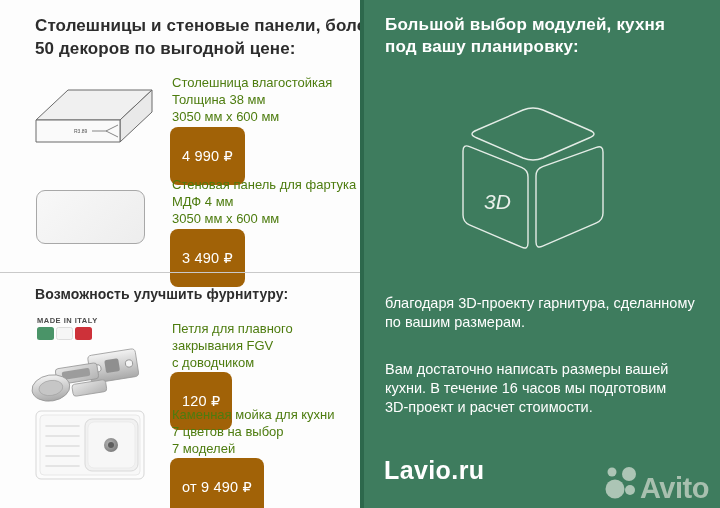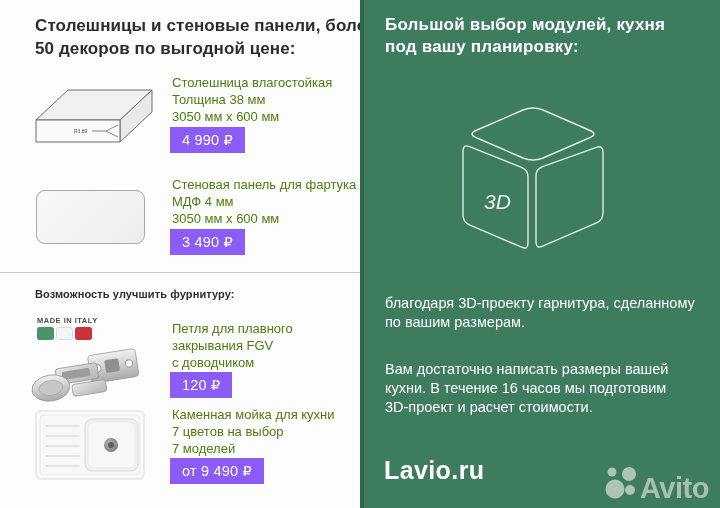--- a/index.html
+++ b/index.html
@@ -6,23 +6,23 @@
   .canvas{
     position:relative;width:720px;height:508px;overflow:hidden;
     font-family:"Liberation Sans","DejaVu Sans",sans-serif;
     background:#fdfdfd;
   }
   
   .left-panel{position:absolute;left:0;top:0;width:360px;height:508px;background:#fdfdfd;}
   .h-left{position:absolute;left:35px;top:14px;font-size:17px;line-height:23px;
     font-weight:600;color:#2d2d2d;letter-spacing:.1px;white-space:nowrap;}
   .item-text{position:absolute;left:172px;font-size:13px;line-height:17px;color:#4d7c0f;white-space:nowrap;}
-  .price-badge{position:absolute;left:170px;display:inline-block;background:#8b5cf6;
-    color:#fff;font-size:14.5px;font-weight:500;line-height:20px;padding:3px 12px;
-    border-radius:0;letter-spacing:.2px;white-space:nowrap;}
+  .price-badge{position:absolute;left:170px;display:inline-block;background:#a16207;
+    color:#fff;font-size:14.5px;font-weight:500;line-height:20px;padding:19px 12px;
+    border-radius:8px;letter-spacing:.2px;white-space:nowrap;}
   .countertop-svg{position:absolute;left:28px;top:84px;}
   .panel-illustration{position:absolute;left:36px;top:190px;width:107px;height:52px;
     border:1px solid #a8a8a8;border-radius:9px;
     background:linear-gradient(135deg,#f8f8f8 0%,#ededed 100%);}
   .divider{position:absolute;left:0;top:272px;width:360px;height:1px;background:#c9c9c9;}
   .made-in{position:absolute;left:37px;top:316px;font-size:7.5px;font-weight:700;
     letter-spacing:.5px;color:#4a4a4a;}
   .flag{position:absolute;left:37px;top:327px;display:flex;gap:2px;}
   .flag span{width:17px;height:13px;border-radius:2.5px;display:block;}
   .flag .f-green{background:#4a9468;}
@@ -77,21 +77,21 @@
       <div>Стеновая панель для фартука</div>
       <div>МДФ 4 мм</div>
       <div>3050 мм x 600 мм</div>
     </div>
     <div class="price-badge" style="top:229px">
       <span>3 490 ₽</span>
     </div>
 
     <div class="divider"></div>
 
-    <div class="h-left" style="top:283px;font-size:11px">
+    <div class="h-left" style="top:283px;font-size:14px">
       <div>Возможность улучшить фурнитуру:</div>
     </div>
 
     <div class="made-in">MADE IN ITALY</div>
     <div class="flag">
       <span class="f-green"></span>
       <span class="f-white"></span>
       <span class="f-red"></span>
     </div>
     <svg class="hinge-svg" width="124" height="62" viewBox="0 0 124 62">

